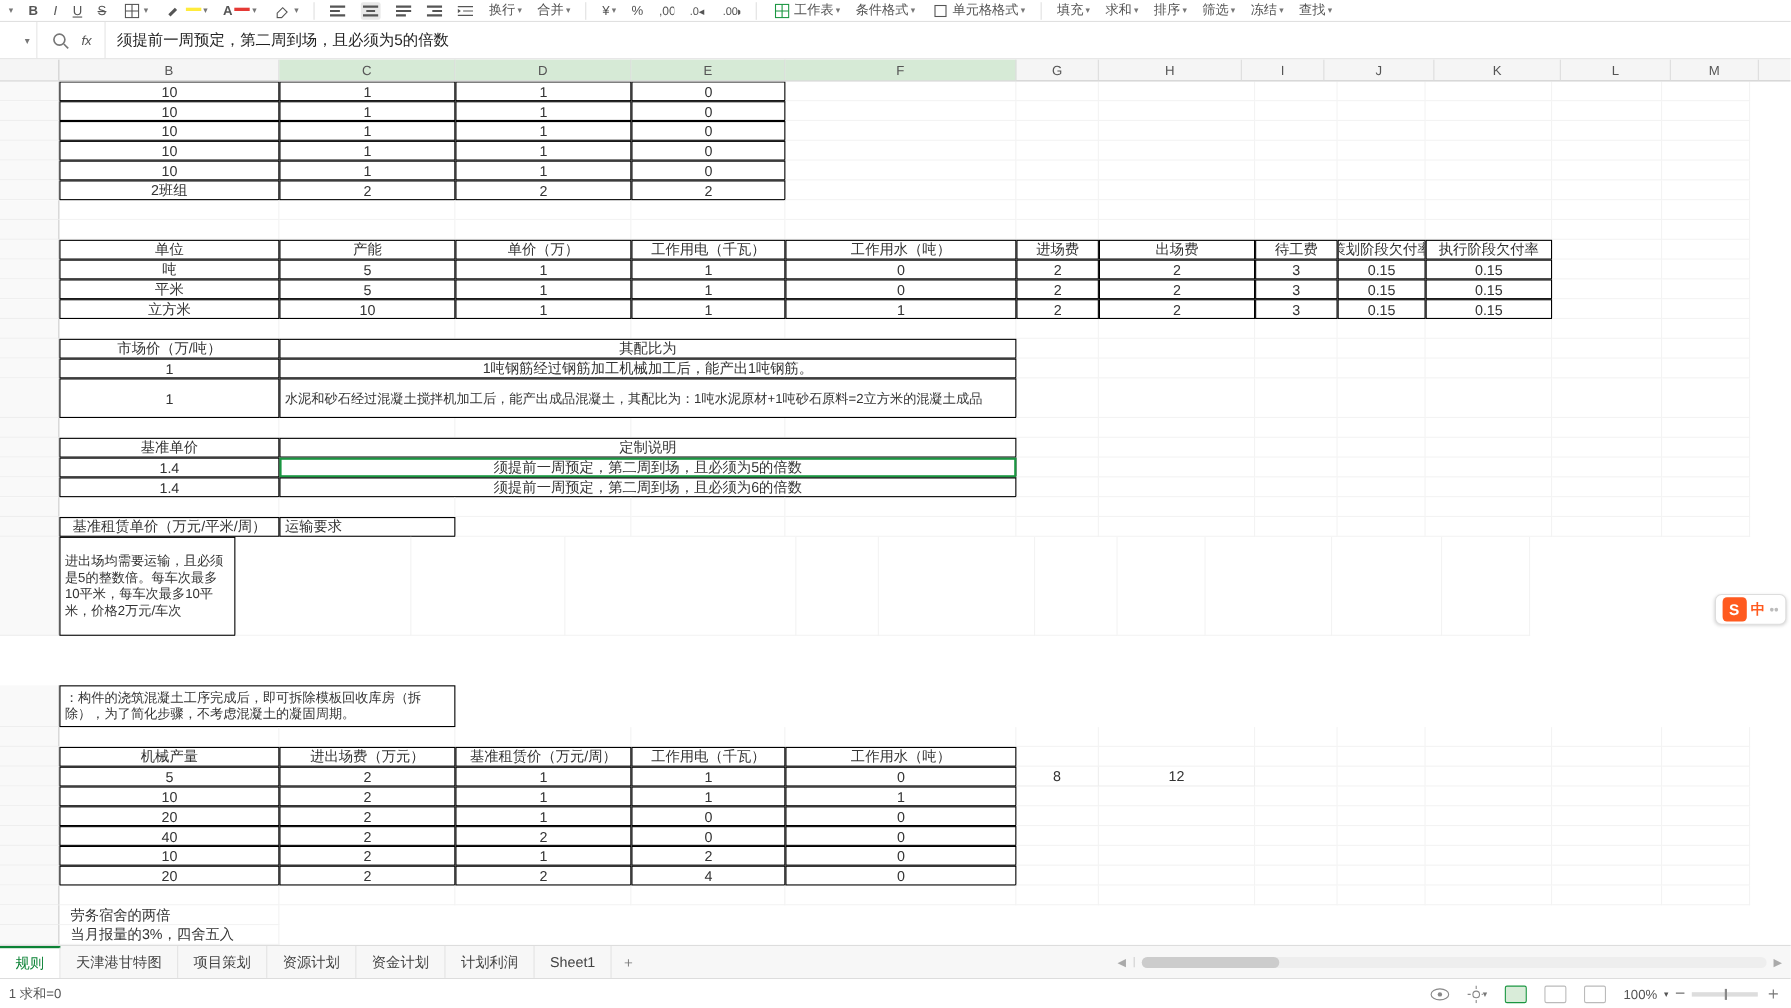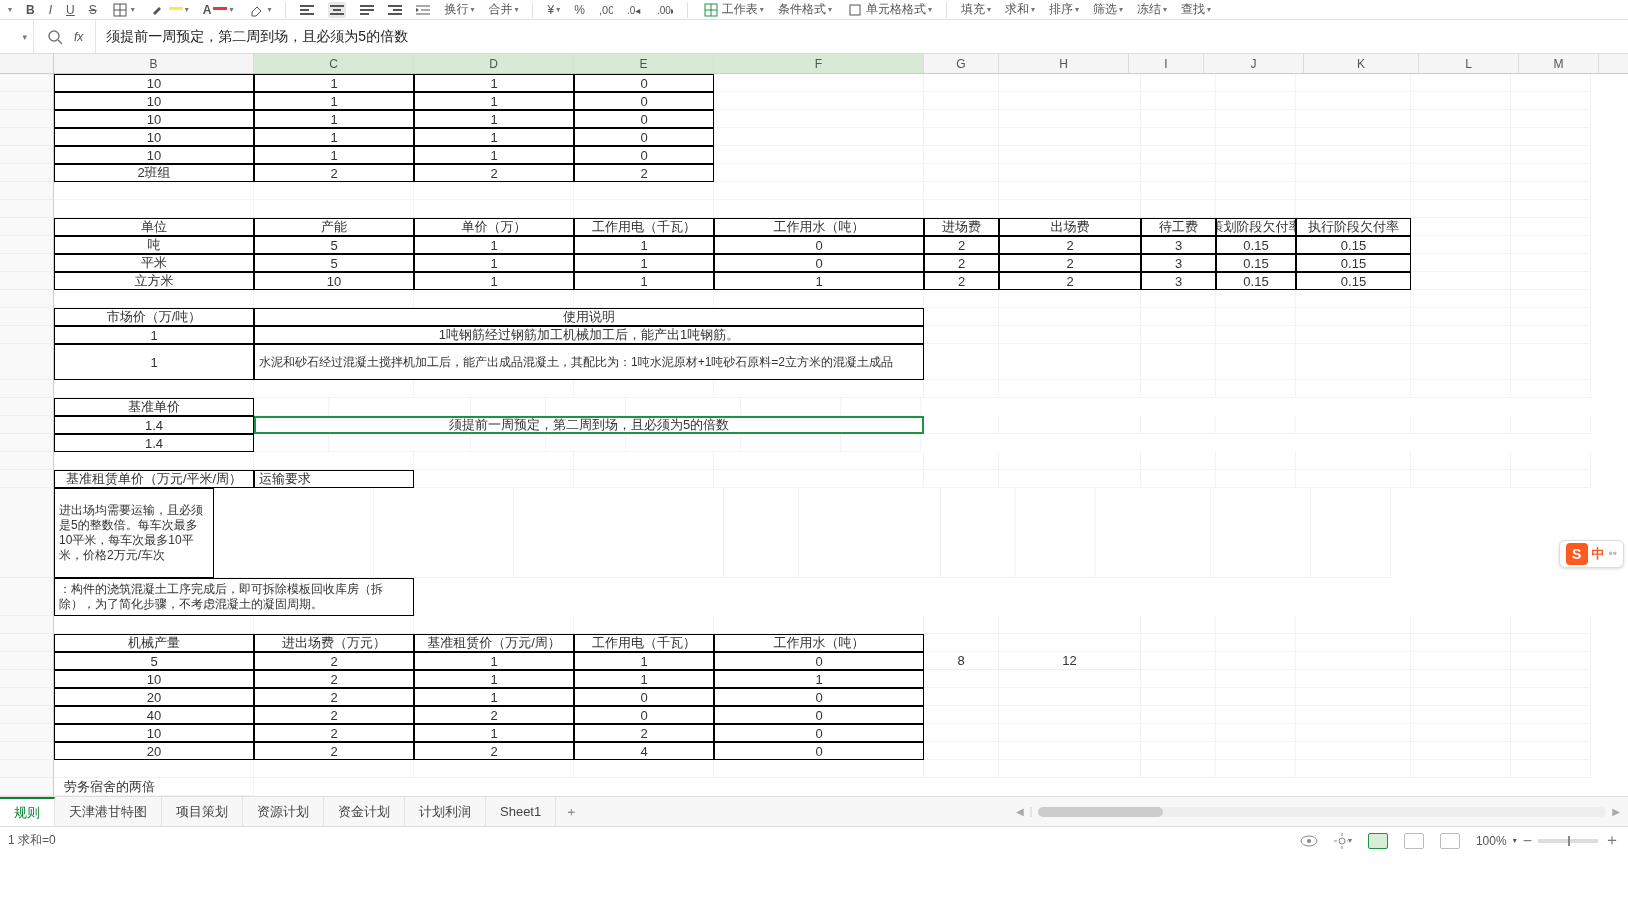--- a/index.html
+++ b/index.html
@@ -457,21 +457,21 @@
           <div class="cell H empty"></div>
           <div class="cell I empty"></div>
           <div class="cell J empty"></div>
           <div class="cell K empty"></div>
           <div class="cell L empty"></div>
           <div class="cell M empty"></div>
         </div>
         <div class="row">
           <div class="rh"></div>
           <div class="cell B bt bb bl br">市场价（万/吨）</div>
-          <div class="cell C bt bb bl br" style="width: 670px;">使用说明</div>
+          <div class="cell C bt bb bl br" style="width: 670px;">其配比为</div>
           <div class="cell G empty"></div>
           <div class="cell H empty"></div>
           <div class="cell I empty"></div>
           <div class="cell J empty"></div>
           <div class="cell K empty"></div>
           <div class="cell L empty"></div>
           <div class="cell M empty"></div>
         </div>
         <div class="row">
           <div class="rh"></div>
@@ -508,20 +508,21 @@
           <div class="cell H empty"></div>
           <div class="cell I empty"></div>
           <div class="cell J empty"></div>
           <div class="cell K empty"></div>
           <div class="cell L empty"></div>
           <div class="cell M empty"></div>
         </div>
         <div class="row">
           <div class="rh"></div>
           <div class="cell B bt bb bl br">基准单价</div>
+          <div class="cell C bt bb bl br" style="width: 670px;">定制说明</div>
           <div class="cell G empty"></div>
           <div class="cell H empty"></div>
           <div class="cell I empty"></div>
           <div class="cell J empty"></div>
           <div class="cell K empty"></div>
           <div class="cell L empty"></div>
           <div class="cell M empty"></div>
         </div>
         <div class="row">
           <div class="rh"></div>
@@ -531,20 +532,21 @@
           <div class="cell H empty"></div>
           <div class="cell I empty"></div>
           <div class="cell J empty"></div>
           <div class="cell K empty"></div>
           <div class="cell L empty"></div>
           <div class="cell M empty"></div>
         </div>
         <div class="row">
           <div class="rh"></div>
           <div class="cell B bt bb bl br">1.4</div>
+          <div class="cell C bt bb bl br" style="width: 670px;">须提前一周预定，第二周到场，且必须为6的倍数</div>
           <div class="cell G empty"></div>
           <div class="cell H empty"></div>
           <div class="cell I empty"></div>
           <div class="cell J empty"></div>
           <div class="cell K empty"></div>
           <div class="cell L empty"></div>
           <div class="cell M empty"></div>
         </div>
         <div class="row">
           <div class="rh"></div>
@@ -583,21 +585,21 @@
           <div class="cell E empty"></div>
           <div class="cell F empty"></div>
           <div class="cell G empty"></div>
           <div class="cell H empty"></div>
           <div class="cell I empty"></div>
           <div class="cell J empty"></div>
           <div class="cell K empty"></div>
           <div class="cell L empty"></div>
           <div class="cell M empty"></div>
         </div>
-        <div class="row" style="height: 38px;">
+        <div class="row" style="height: 38px; margin-top: 45px;">
           <div class="rh"></div>
           <div class="cell left wrap bt bb bl br" style="width: 360px;">：构件的浇筑混凝土工序完成后，即可拆除模板回收库房（拆除），为了简化步骤，不考虑混凝土的凝固周期。</div>
         </div>
         <div class="row">
           <div class="rh"></div>
           <div class="cell B empty"></div>
           <div class="cell C empty"></div>
           <div class="cell D empty"></div>
           <div class="cell E empty"></div>
           <div class="cell F empty"></div>
@@ -725,20 +727,24 @@
           <div class="cell H empty"></div>
           <div class="cell I empty"></div>
           <div class="cell J empty"></div>
           <div class="cell K empty"></div>
           <div class="cell L empty"></div>
           <div class="cell M empty"></div>
         </div>
         <div class="row">
           <div class="rh"></div>
           <div class="cell B left" style="border-color: rgb(243, 243, 243); padding-left: 10px;">劳务宿舍的两倍</div>
+        </div>
+        <div class="row">
+          <div class="rh"></div>
+          <div class="cell B left" style="border-color: rgb(243, 243, 243); padding-left: 10px;">当月报量的3%，四舍五入</div>
         </div>
       </div>
 
 </div>
 </div>
 
 <div class="tabs">
   <div class="tabs-left" id="tabs-left">
       <div class="tab active">规则</div>
       <div class="tab">天津港甘特图</div>

